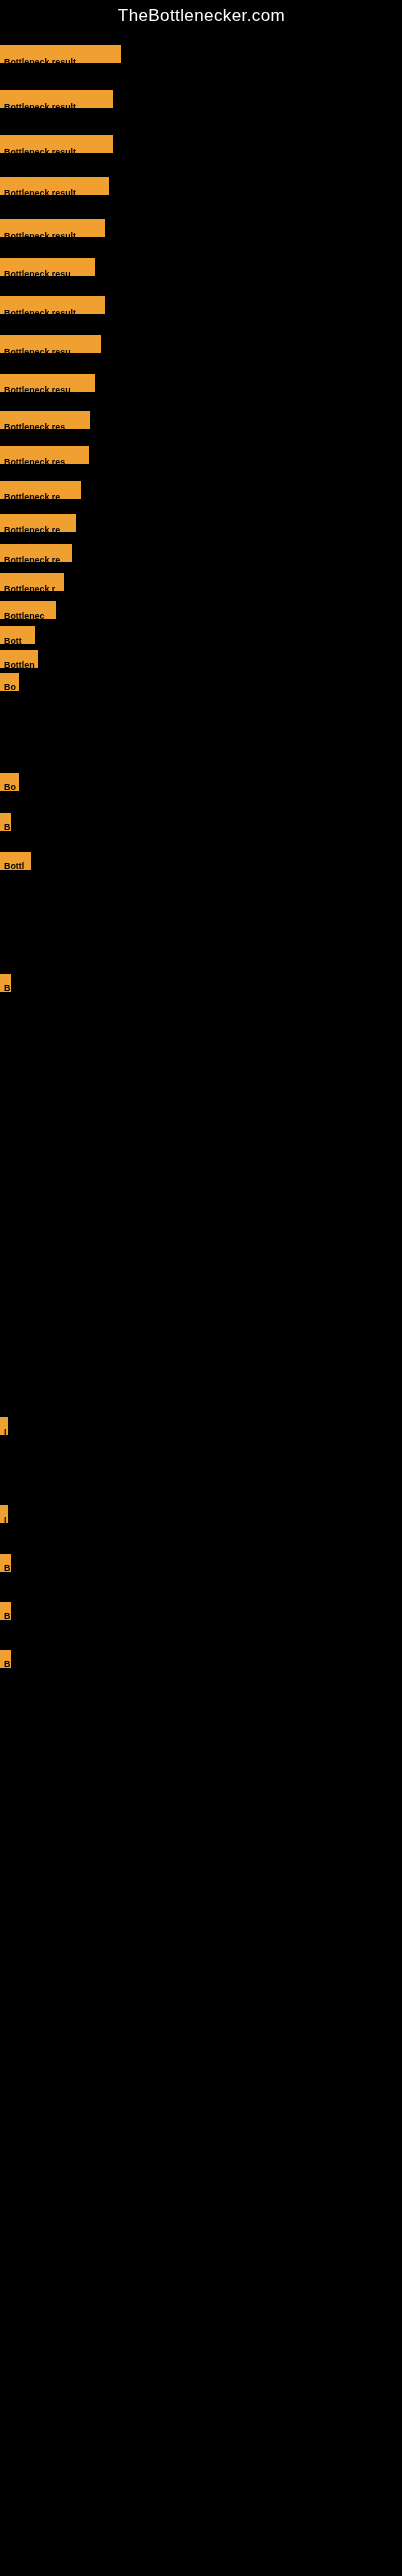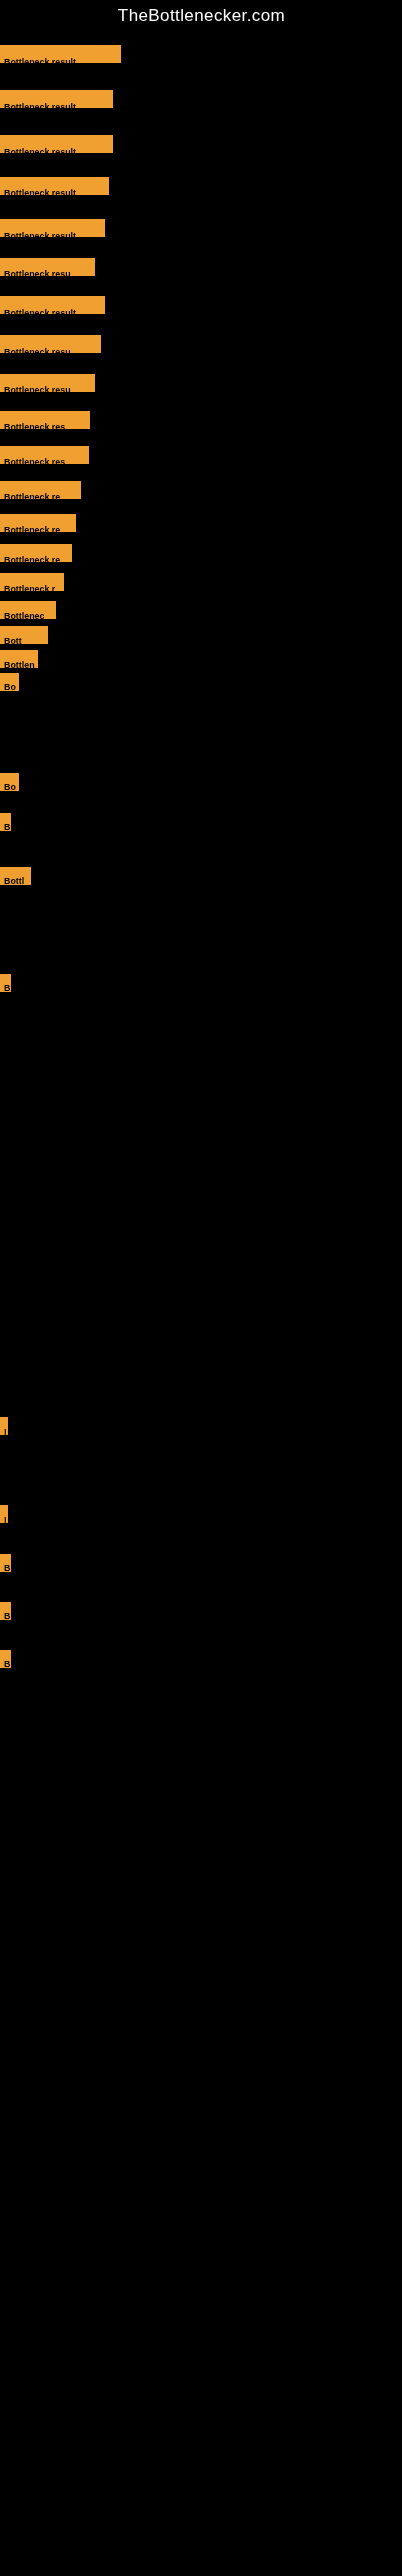--- a/index.html
+++ b/index.html
@@ -47,26 +47,26 @@
     <div class="bottleneck-label" style="top: 296px; left: 0px; width: 105px; height: 16px; line-height: 16px;">Bottleneck result</div>
     <div class="bottleneck-label" style="top: 335px; left: 0px; width: 101px; height: 16px; line-height: 16px;">Bottleneck resu</div>
     <div class="bottleneck-label" style="top: 374px; left: 0px; width: 95px; height: 14.5px; line-height: 14.5px;">Bottleneck resu</div>
     <div class="bottleneck-label" style="top: 411px; left: 0px; width: 90px; height: 14.5px; line-height: 14.5px;">Bottleneck res</div>
     <div class="bottleneck-label" style="top: 446px; left: 0px; width: 89px; height: 14.5px; line-height: 14.5px;">Bottleneck res</div>
     <div class="bottleneck-label" style="top: 481px; left: 0px; width: 81px; height: 14.5px; line-height: 14.5px;">Bottleneck re</div>
     <div class="bottleneck-label" style="top: 514px; left: 0px; width: 76px; height: 14.5px; line-height: 14.5px;">Bottleneck re</div>
     <div class="bottleneck-label" style="top: 544px; left: 0px; width: 72px; height: 14.5px; line-height: 14.5px;">Bottleneck re</div>
     <div class="bottleneck-label" style="top: 573px; left: 0px; width: 64px; height: 16px; line-height: 14.5px;">Bottleneck r</div>
     <div class="bottleneck-label" style="top: 601px; left: 0px; width: 56px; height: 13px; line-height: 13px;">Bottlenec</div>
-    <div class="bottleneck-label" style="top: 626px; left: 0px; width: 48px; height: 13px; line-height: 13px;">Bott</div>
+    <div class="bottleneck-label" style="top: 626px; left: 0px; width: 35px; height: 13px; line-height: 13px;">Bott</div>
     <div class="bottleneck-label" style="top: 650px; left: 0px; width: 38px; height: 13px; line-height: 13px;">Bottlen</div>
     <div class="bottleneck-label" style="top: 673px; left: 0px; width: 19.3px; height: 11.3px; line-height: 11.3px;">Bo</div>
     <div class="bottleneck-label" style="top: 773px; left: 0px; width: 19.3px; height: 11.3px; line-height: 11.3px;">Bo</div>
     <div class="bottleneck-label" style="top: 813px; left: 0px; width: 11.3px; height: 11.3px; line-height: 11.3px;">B</div>
-    <div class="bottleneck-label" style="top: 852px; left: 0px; width: 31px; height: 11.3px; line-height: 11.3px; margin-top: 15px;">Bottl</div>
+    <div class="bottleneck-label" style="top: 852px; left: 0px; width: 31px; height: 11.3px; line-height: 11.3px;">Bottl</div>
     <div class="bottleneck-label" style="top: 974px; left: 0px; width: 11.3px; height: 11.3px; line-height: 11.3px;">B</div>
     <div class="bottleneck-label" style="top: 1417px; left: 0px; width: 8px; height: 14.5px; line-height: 14.5px;">|</div>
     <div class="bottleneck-label" style="top: 1505px; left: 0px; width: 8px; height: 14.5px; line-height: 14.5px;">|</div>
     <div class="bottleneck-label" style="top: 1554px; left: 0px; width: 11.3px; height: 11.3px; line-height: 11.3px;">B</div>
     <div class="bottleneck-label" style="top: 1602px; left: 0px; width: 11.3px; height: 11.3px; line-height: 11.3px;">B</div>
     <div class="bottleneck-label" style="top: 1650px; left: 0px; width: 11.3px; height: 11.3px; line-height: 11.3px;">B</div>
   </div>
 
 
 </body></html>

